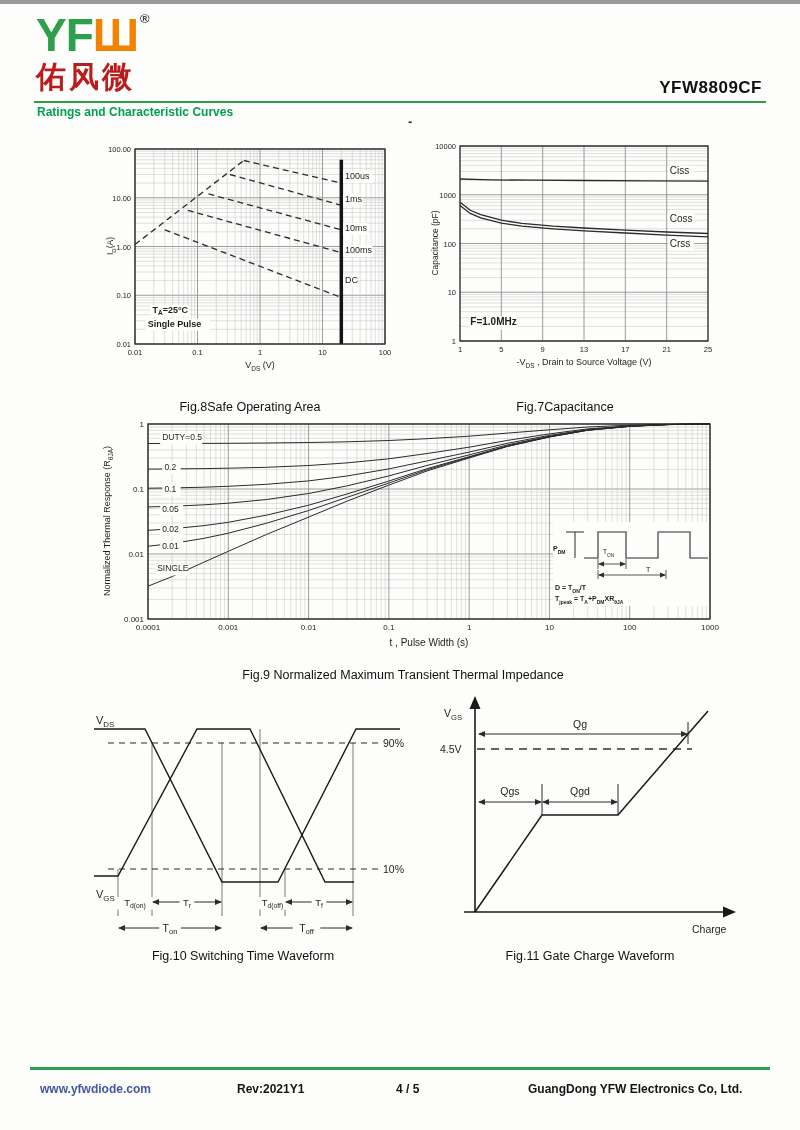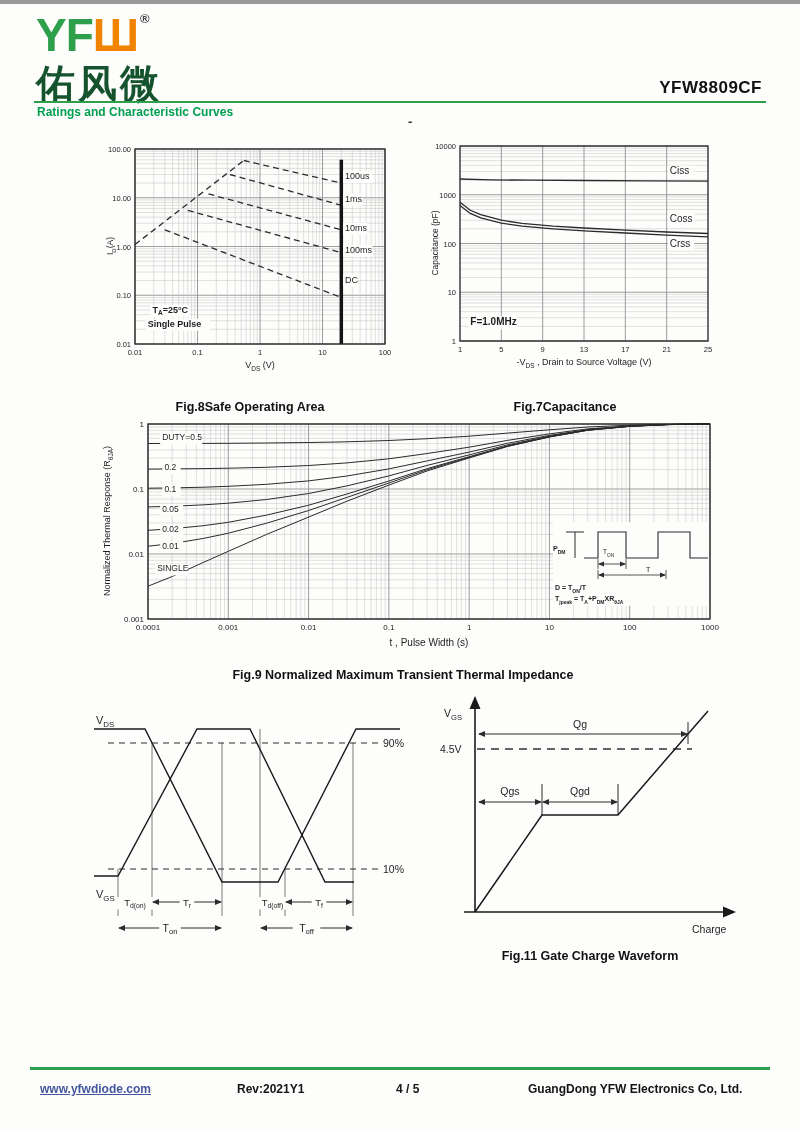--- a/index.html
+++ b/index.html
@@ -3,32 +3,32 @@
 <meta charset="utf-8">
 <style>
   html,body{margin:0;padding:0;background:#9a9a9a;}
   .page{position:relative;width:800px;height:1130px;margin:4px auto;background:#fdfdfc;
         font-family:"Liberation Sans",sans-serif;color:#1c1c1c;overflow:hidden;}
   
   .logo-line1{position:absolute;left:36px;top:8px;font-weight:bold;font-size:46px;line-height:1;letter-spacing:-1px;}
   .logo-yf{color:#2EA04C;}
   .logo-w{color:#F08300;}
   .logo-reg{font-size:13px;color:#444;vertical-align:28px;margin-left:2px;font-weight:bold;}
-  .logo-cn{position:absolute;left:36px;top:53px;font-size:39px;font-weight:bold;letter-spacing:3px;color:#14532d;}
+  .logo-cn{position:absolute;left:36px;top:53px;font-size:30px;font-weight:bold;letter-spacing:3px;color:#b91c1c;}
   .part-number{position:absolute;right:38px;top:74px;font-size:17px;font-weight:bold;letter-spacing:0.5px;color:#111;text-align:right;}
   .header-rule{position:absolute;left:34px;top:97px;width:732px;height:2px;background:#2EA04C;}
   .section-title{position:absolute;left:37px;top:101px;font-size:12px;font-weight:bold;color:#00A050;}
   .stray-mark{position:absolute;left:408px;top:110px;font-size:13px;font-weight:bold;color:#333;}
   
   svg.chart{position:absolute;}
-  .fig-caption{position:absolute;font-size:12.5px;font-weight:bold;color:#111;text-align:center;}
+  .fig-caption{position:absolute;font-size:12.5px;font-weight:normal;color:#111;text-align:center;}
   
   .footer-rule{position:absolute;left:30px;top:1063px;width:740px;height:3px;background:#2EA04C;}
   .footer-item{position:absolute;top:1078px;font-size:12px;font-weight:bold;color:#151515;}
-  .website{left:40px;color:#44569E;text-decoration:underline;cursor:pointer;}
+  .website{left:40px;color:#44569E;cursor:pointer;}
   .revision{left:237px;text-align:center;}
   .pageno{left:396px;}
   .company{left:528px;}
 </style>
 </head>
 <body>
 
 <div class="page">
 
   <div class="logo-line1"><span class="logo-yf">YF</span><span class="logo-w">Ш</span><span class="logo-reg">®</span></div>
@@ -412,20 +412,21 @@
       <polygon points="30,224 37,221 37,227" fill="#2b2b2b"></polygon>
       <polygon points="134,224 127,221 127,227" fill="#2b2b2b"></polygon>
       <rect x="71.18" y="218" width="21.64" height="13.5" fill="#fdfdfc"></rect>
       <text x="82" y="227.5" fill="#1e1e1e" font-size="10.5" text-anchor="middle" font-family="&quot;Liberation Sans&quot;, sans-serif"><tspan>T</tspan><tspan dy="2.5" font-size="7.6">on</tspan></text>
       <line x1="173" y1="224" x2="264" y2="224" stroke="#2b2b2b" stroke-width="1"></line>
       <polygon points="172,224 179,221 179,227" fill="#2b2b2b"></polygon>
       <polygon points="265,224 258,221 258,227" fill="#2b2b2b"></polygon>
       <rect x="204.74" y="218" width="27.520000000000003" height="13.5" fill="#fdfdfc"></rect>
       <text x="218.5" y="227.5" fill="#1e1e1e" font-size="10.5" text-anchor="middle" font-family="&quot;Liberation Sans&quot;, sans-serif"><tspan>T</tspan><tspan dy="2.5" font-size="7.6">off</tspan></text>
     </svg>
+  <div class="fig-caption" style="left:88px;top:945px;width:310px">Fig.10 Switching Time Waveform</div>
 
   <svg id="fig11-svg" class="chart" style="left:430px;top:688px" width="320" height="255">
       <line x1="45" y1="220" x2="45" y2="14" stroke="#1a1a1a" stroke-width="1.6"></line>
       <polygon points="45,4 39.5,17 50.5,17" fill="#1a1a1a"></polygon>
       <line x1="34" y1="220" x2="296" y2="220" stroke="#1a1a1a" stroke-width="1.6"></line>
       <polygon points="306,220 293,214.5 293,225.5" fill="#1a1a1a"></polygon>
       <text x="14" y="25" fill="#1e1e1e" font-size="10.5" text-anchor="start" font-family="&quot;Liberation Sans&quot;, sans-serif"><tspan>V</tspan><tspan dy="2.5" font-size="7.6">GS</tspan></text>
       <text x="10" y="61" fill="#1e1e1e" font-size="10.5" text-anchor="start" font-family="&quot;Liberation Sans&quot;, sans-serif"><tspan>4.5V</tspan></text>
       <line x1="47" y1="57" x2="262" y2="57" stroke="#333" stroke-width="1.3" stroke-dasharray="8 6"></line>
       <line x1="49" y1="42" x2="257" y2="42" stroke="#2b2b2b" stroke-width="1"></line>

